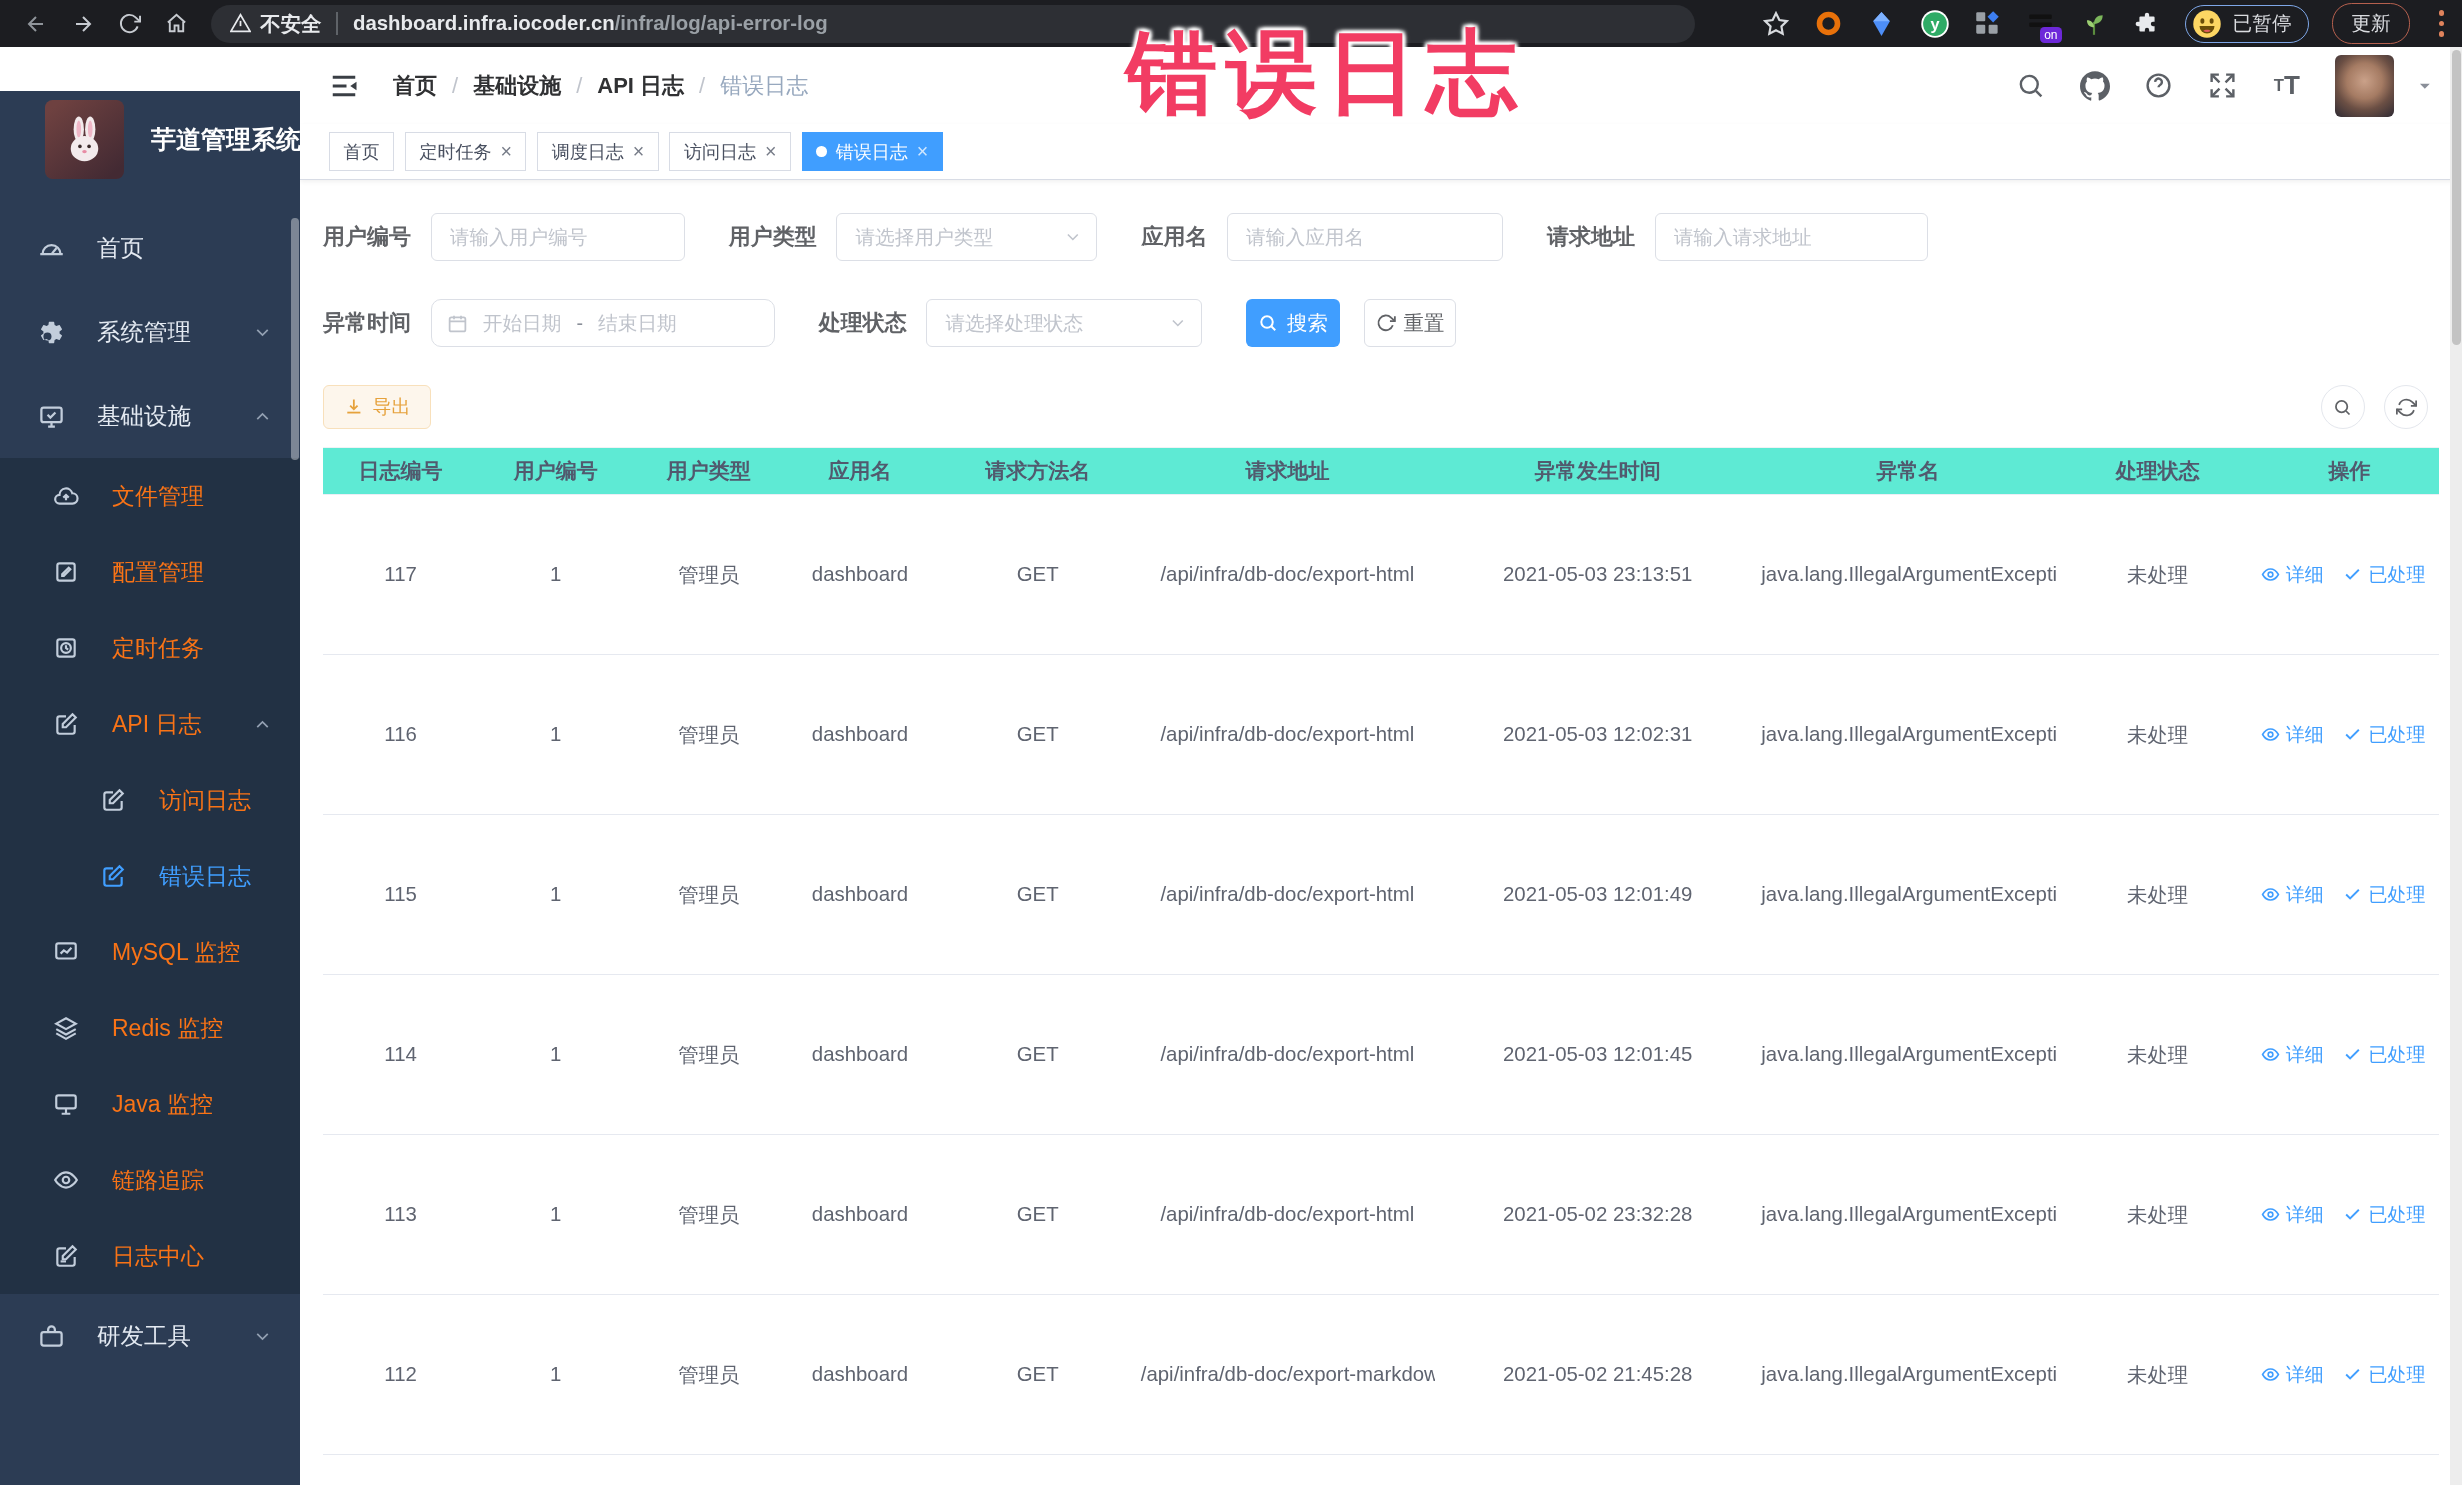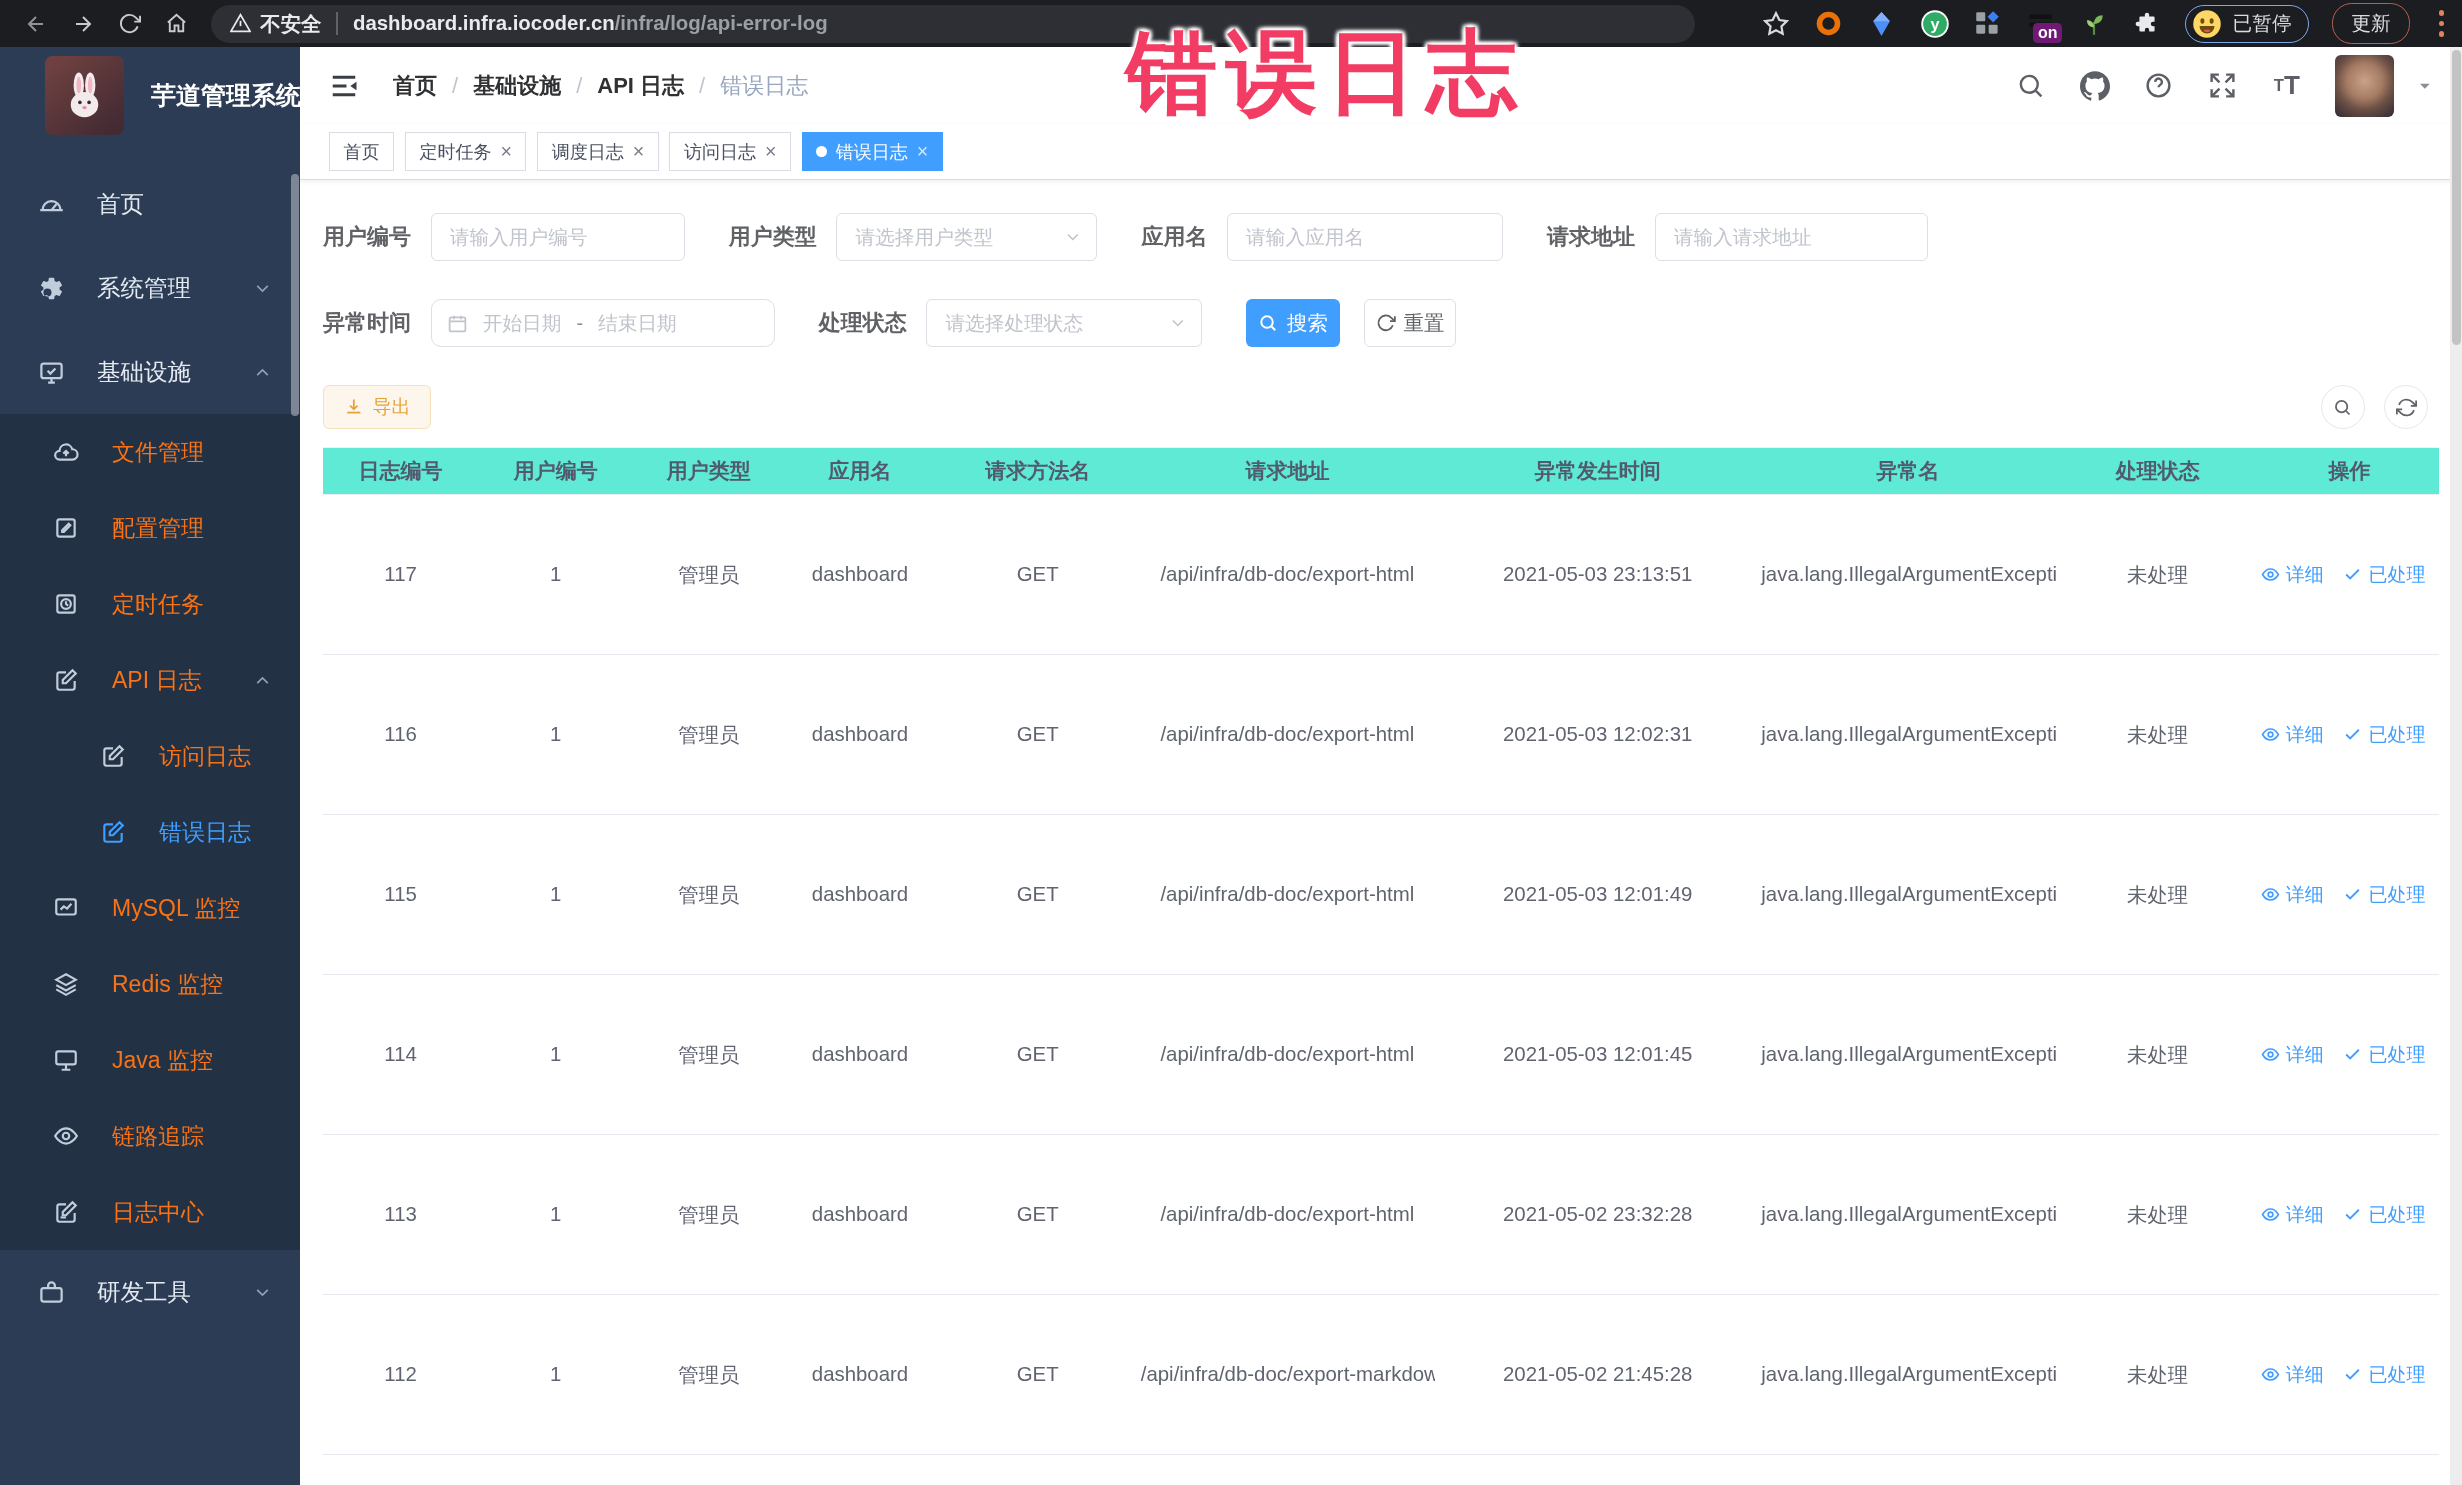--- a/index.html
+++ b/index.html
@@ -21,31 +21,31 @@
   .url-pill {
     margin-left: 10.6px; width: 1484px; height: 38px; background: #2d2f34; border-radius: 19px;
     display: flex; align-items: center; padding: 0 19.7px; flex: 0 0 auto;
   }
   .security-chip { display: flex; align-items: center; gap: 9px; color: #e8eaed; font-size: 20.4px; font-weight: 700; }
   .url-divider { width: 1.5px; height: 23px; background: #5f6368; margin: 0 15px; }
   .url-host { color: #e8eaed; font-size: 20.4px; font-weight: 700; }
   .url-path { color: #9aa0a6; font-size: 20.4px; font-weight: 700; }
   .ext-area { margin-left: auto; display: flex; align-items: center; gap: 23px; }
   .ext-icon { width: 30px; height: 30px; display: flex; align-items: center; justify-content: center; position: relative; }
-  .on-badge { position: absolute; bottom: -4.5px; right: -6px; background: #701a75; color: #fff; font-size: 16px; font-weight: 700; border-radius: 4.5px; padding: 0.8px 4.5px; }
+  .on-badge { position: absolute; bottom: -4.5px; right: -6px; background: #6d28d9; color: #fff; font-size: 12px; font-weight: 400; border-radius: 4.5px; padding: 0.8px 4.5px; }
   .paused-pill { display: flex; align-items: center; gap: 10.6px; border: 1.5px solid #7ea7e8; border-radius: 21px; padding: 3px 16.7px 3px 6px; color: #dadce0; font-size: 19.7px; }
   .update-btn { border: 1.5px solid #b5604e; border-radius: 19.7px; padding: 6px 18px; color: #dadce0; font-size: 19.7px; }
   .kebab { display: flex; flex-direction: column; gap: 5.3px; padding: 0 6px; }
   .kebab i { width: 5.3px; height: 5.3px; border-radius: 50%; background: #e0835c; }
 
   
   .app { position: absolute; top: 47px; left: 0; right: 0; bottom: 0; display: flex; }
 
   
-  .sidebar { width: 300px; flex: 0 0 300px; background: #2c3c54; position: relative; overflow: hidden; }
+  .sidebar { width: 300px; flex: 0 0 300px; background: #2c3c54; position: relative; overflow: hidden; margin-top: 44px; }
   .logo-row { height: 82px; display: flex; align-items: center; padding: 15px 0 0 45px; gap: 27px; }
   .logo-img { width: 79px; height: 79px; border-radius: 7.6px; background: linear-gradient(140deg, #6e4140 10%, #432a33 90%); flex: 0 0 auto; display: flex; align-items: center; justify-content: center; }
   .logo-title { font-size: 25px; font-weight: 700; color: #ffffff; white-space: nowrap; }
   .menu { margin-top: 33px; }
   .menu-item { height: 84px; display: flex; align-items: center; padding: 0 27px 0 38px; font-size: 23.5px; color: #e4eaf2; gap: 32px; cursor: pointer; }
   .menu-item .mi-icon { width: 27px; height: 27px; flex: 0 0 auto; color: #c2cddb; display: flex; }
   .menu-item .chevron { margin-left: auto; color: #93a0b2; display: flex; }
   .submenu { background: #223144; }
   .submenu .menu-item { height: 76px; padding-left: 53px; color: #f97316; font-size: 23px; }
   .submenu .menu-item.nested { padding-left: 100px; }

